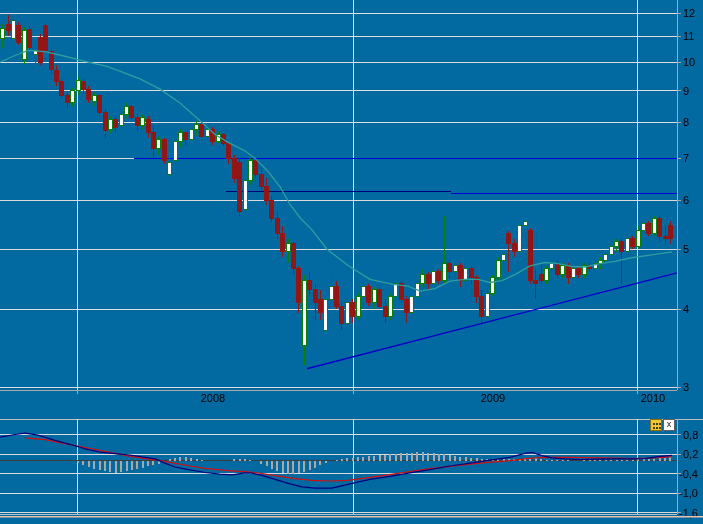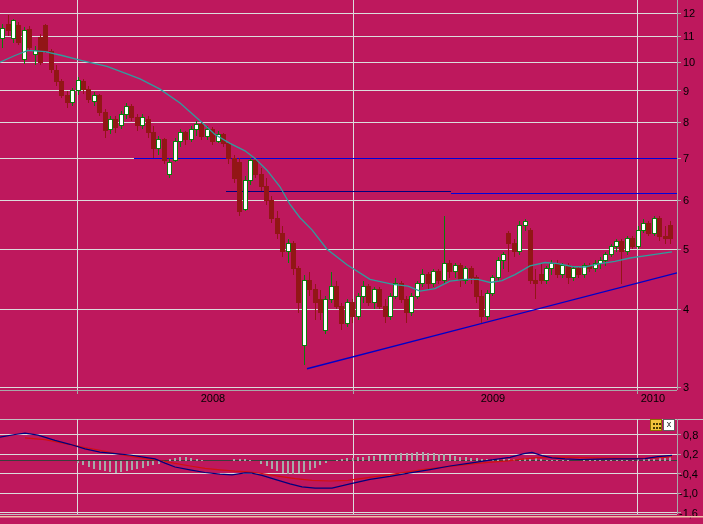--- a/index.html
+++ b/index.html
@@ -1,16 +1,16 @@
 <!DOCTYPE html>
 <html><head>
 <meta charset="utf-8">
 <style>
   html,body{margin:0;padding:0;background:#fff;}
-  .screen{position:relative;width:703px;height:524px;background:#be185d;overflow:hidden;
+  .screen{position:relative;width:703px;height:524px;background:#0369a1;overflow:hidden;
           font-family:"Liberation Sans",sans-serif;}
   svg text{font-family:"Liberation Sans",sans-serif;font-size:11px;fill:#000;}
   .btn{position:absolute;width:12px;height:12px;box-sizing:border-box;cursor:pointer;}
   .btn-props{left:650px;top:419px;background:#f2c43c;border:1px solid #8a7000;}
   .btn-props .dots{position:absolute;left:2px;top:3px;width:2px;height:2px;background:#4a3c00;
       box-shadow:3px 0 0 #4a3c00,6px 0 0 #4a3c00,0 4px 0 #4a3c00,3px 4px 0 #4a3c00,6px 4px 0 #4a3c00;}
   .btn-close{left:663px;top:419px;background:#ffffff;border:1px solid #606060;
       font-size:9px;line-height:9px;text-align:center;color:#222;}
 </style>
 </head>

